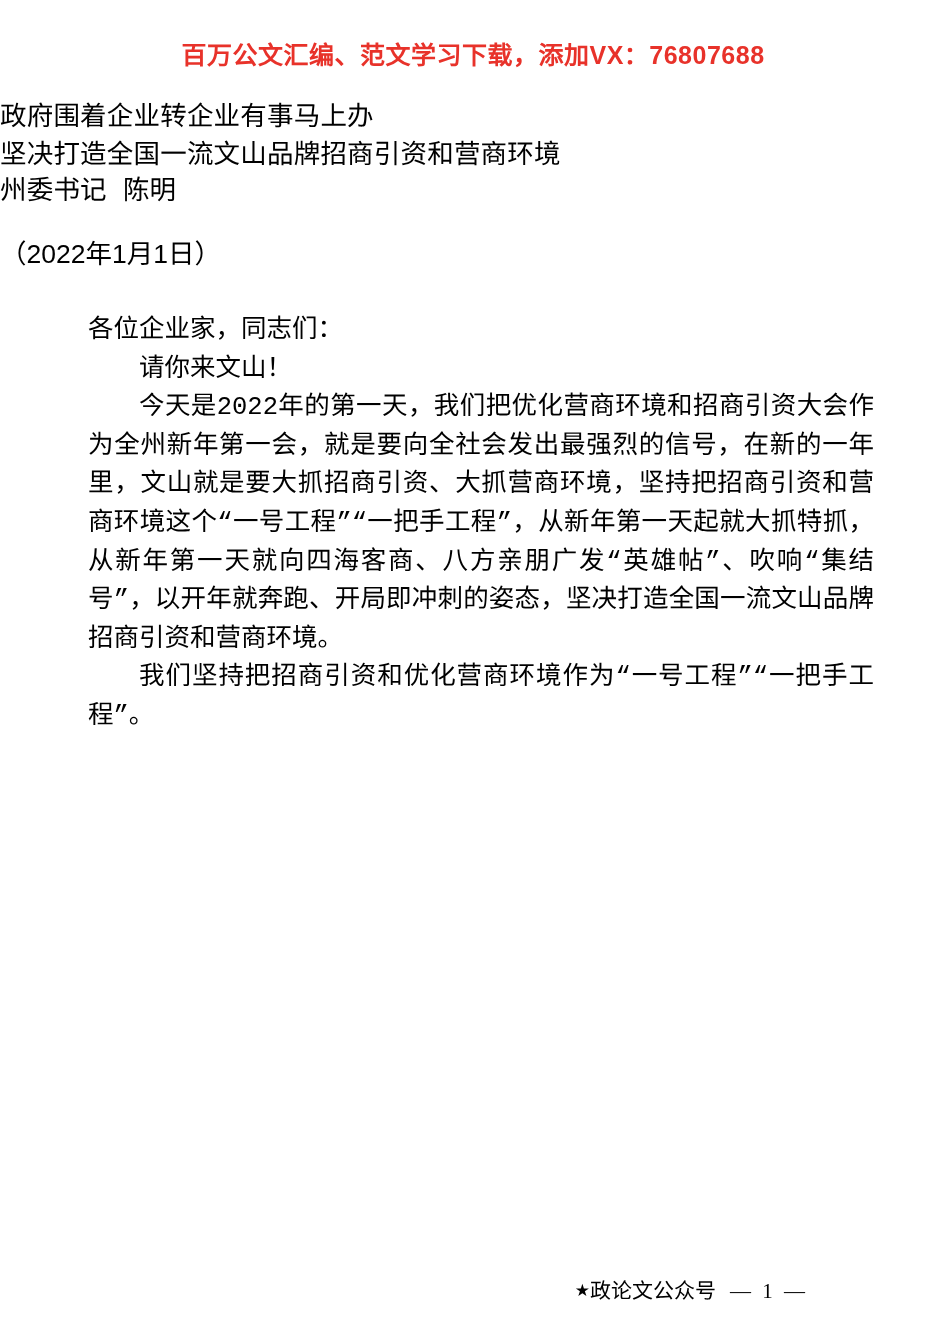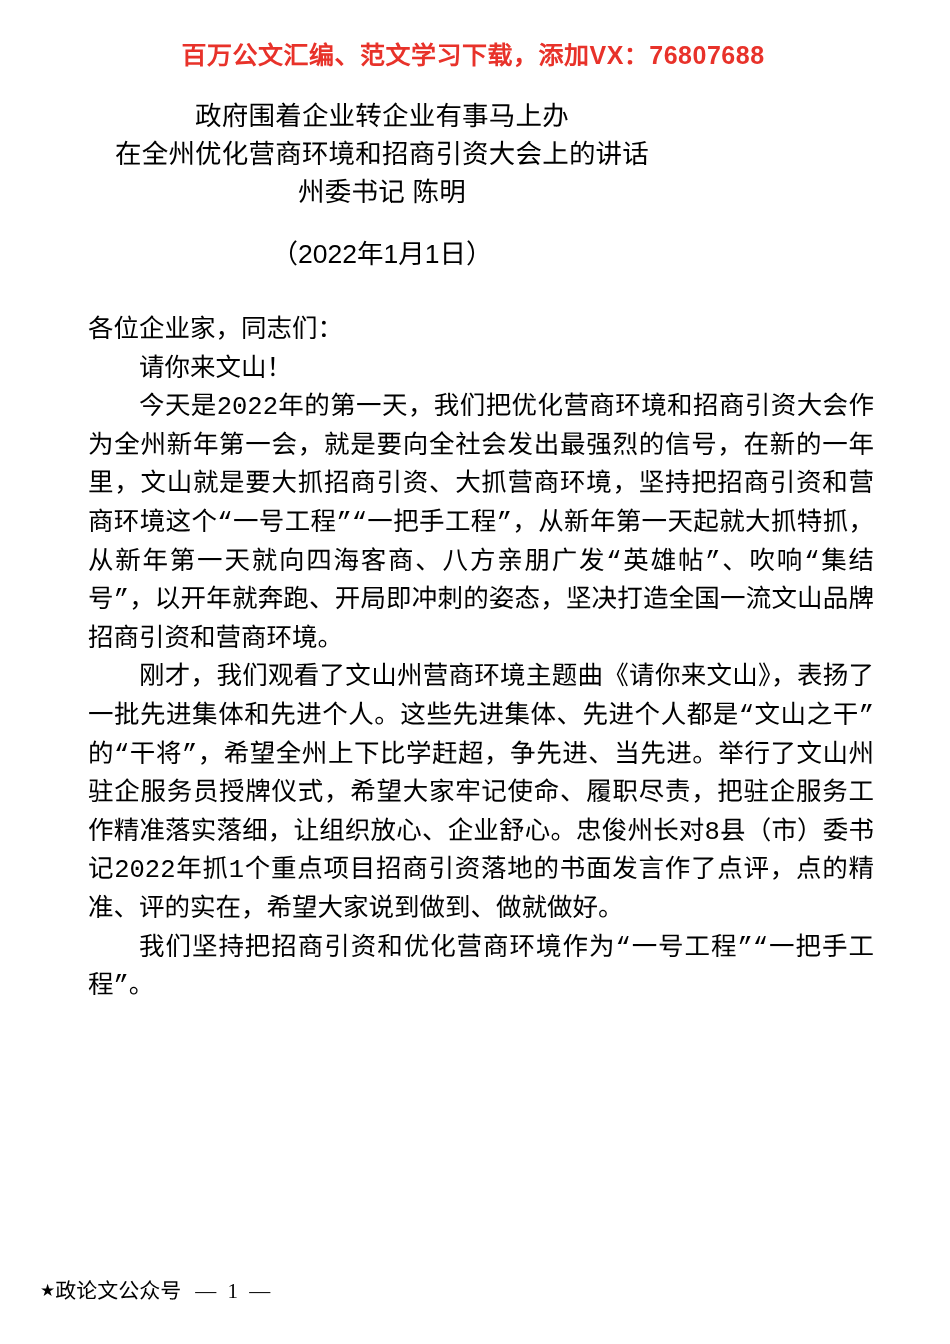--- a/index.html
+++ b/index.html
@@ -35,31 +35,31 @@
     line-height: 1.2;
     white-space: nowrap;
   }
 
   
   .title-block {
     position: absolute;
     top: 97px;
     left: 0;
     width: 764px;
-    text-align: center;
   }
   .title-line {
     font-size: 26.5px;
     font-weight: 400;
     line-height: 38px;
     letter-spacing: 0.2px;
     white-space: nowrap;
   }
   .title-line.byline {
     letter-spacing: 0.2px;
+    font-family: Liberation Mono, monospace;
   }
   .title-line.dateline {
     letter-spacing: 0px;
     margin-top: 24px;
   }
 
   
   .body-block {
     position: absolute;
     top: 312px;
@@ -85,26 +85,25 @@
     text-indent: 2em;
     letter-spacing: 0.35px;
   }
 
   
   .footer {
     position: absolute;
     left: 0;
     top: 1276px;
     width: 868px;
-    text-align: left;
+    text-align: right;
     font-family: "Liberation Serif", "DejaVu Serif", serif;
     font-size: 21px;
     line-height: 28px;
     white-space: nowrap;
-    margin-left: 40px;
   }
   .footer .footer-inner {
     display: inline-block;
     padding-right: 60px;
   }
   .footer .star {
     font-family: "DejaVu Sans", sans-serif;
     font-size: 17px;
     vertical-align: 2px;
   }
@@ -115,30 +114,29 @@
 </style>
 </head>
 <body>
 
 <div class="page">
 
   <div class="promo-banner" style="color: rgb(232, 50, 42);">百万公文汇编、范文学习下载，添加VX：76807688</div>
 
   <div class="title-block">
     <div class="title-line">政府围着企业转企业有事马上办</div>
-    <div class="title-line">在全州优化营商环境和招商引资大会上的讲话</div>
+    <div class="title-line">坚决打造全国一流文山品牌招商引资和营商环境</div>
     <div class="title-line byline">州委书记  陈明</div>
     <div class="title-line dateline">（2022年1月1日）</div>
   </div>
 
   <div class="body-block">
     <p class="para">各位企业家，同志们：</p>
     <p class="para indent">请你来文山！</p>
     <p class="para indent">今天是2022年的第一天，我们把优化营商环境和招商引资大会作为全州新年第一会，就是要向全社会发出最强烈的信号，在新的一年里，文山就是要大抓招商引资、大抓营商环境，坚持把招商引资和营商环境这个“一号工程”“一把手工程”，从新年第一天起就大抓特抓，从新年第一天就向四海客商、八方亲朋广发“英雄帖”、吹响“集结号”，以开年就奔跑、开局即冲刺的姿态，坚决打造全国一流文山品牌招商引资和营商环境。</p>
-    <p class="para indent">刚才，我们观看了文山州营商环境主题曲《请你来文山》，表扬了一批先进集体和先进个人。这些先进集体、先进个人都是“文山之干”的“干将”，希望全州上下比学赶超，争先进、当先进。举行了文山州驻企服务员授牌仪式，希望大家牢记使命、履职尽责，把驻企服务工作精准落实落细，让组织放心、企业舒心。忠俊州长对8县（市）委书记2022年抓1个重点项目招商引资落地的书面发言作了点评，点的精准、评的实在，希望大家说到做到、做就做好。</p>
     <p class="para indent">我们坚持把招商引资和优化营商环境作为“一号工程”“一把手工程”。</p>
   </div>
 
   <div class="footer">
     <span class="footer-inner">
       <span class="star">★</span><span>政论文公众号</span><span class="pager">— 1 —</span>
     </span>
   </div>
 
 </div>

